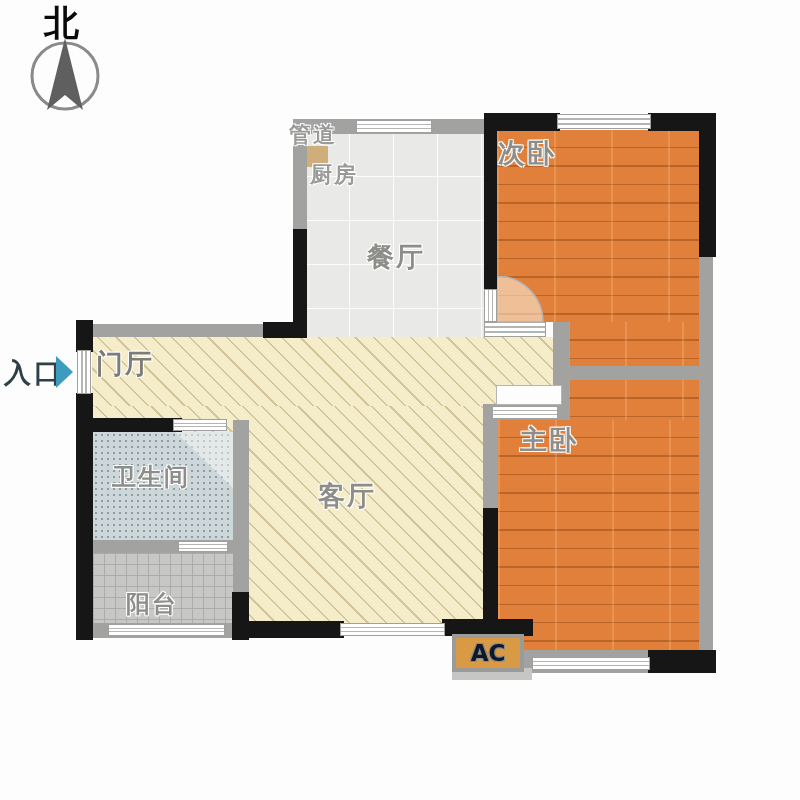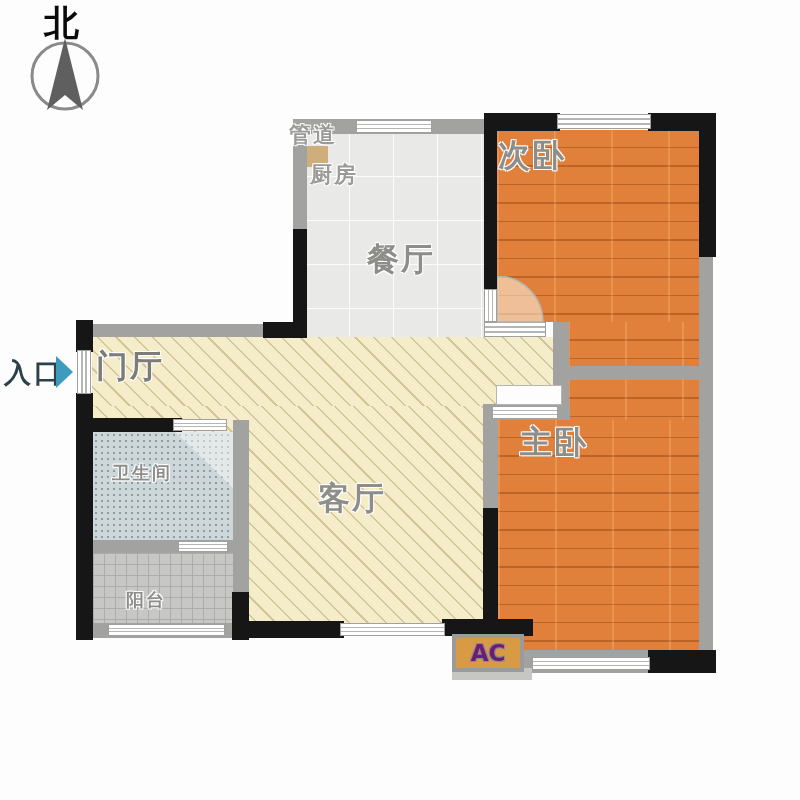--- a/index.html
+++ b/index.html
@@ -51,36 +51,36 @@
     background:linear-gradient(90deg,#fff 0 26%,#b5b5b3 26% 38%,#fff 38% 62%,#b5b5b3 62% 74%,#fff 74% 100%);
     border:1px solid #a0a09e;box-sizing:border-box;
   }
   
   .lbl{
     position:absolute;font-weight:bold;color:#8d8d8a;letter-spacing:2px;line-height:1;
     text-shadow:-1px -1px 0 rgba(255,255,255,.95),1px -1px 0 rgba(255,255,255,.95),
                 -1px 1px 0 rgba(255,255,255,.95),1px 1px 0 rgba(255,255,255,.95);
     white-space:nowrap;
   }
-  .lbl-big{font-size:32px;}
-  .lbl-mid{font-size:18px;font-family:Liberation Mono, monospace;}
+  .lbl-big{font-size:27px;}
+  .lbl-mid{font-size:24px;}
   .lbl-sm{font-size:22px;color:#9a9a98;}
   .north-label{position:absolute;left:44px;top:0;font-size:35px;font-weight:bold;color:#0a0a0a;}
   .entry-label{position:absolute;left:4px;top:355px;font-size:27px;font-weight:bold;color:#2e4049;letter-spacing:3px;}
   .entry-arrow{
     position:absolute;left:56px;top:356px;width:0;height:0;
     border-left:17px solid #3d9cbe;border-top:16px solid transparent;border-bottom:16px solid transparent;
   }
   .duct-patch{background:#c9a567;opacity:.85;}
   .shower{background:rgba(255,255,255,.45);clip-path:polygon(0 0,100% 0,100% 100%);}
   .recess{background:#fdfdfd;border:1px solid #b5b5b3;box-sizing:border-box;}
   .ac-box{
     background:#d89a44;border:4px solid #9b9b99;box-sizing:border-box;
     display:flex;align-items:center;justify-content:center;
-    font-size:23px;font-weight:bold;color:#701a75;
+    font-size:23px;font-weight:bold;color:#0f172a;
     text-shadow:1px 1px 0 #8a8a88,-1px -1px 0 #8a8a88,1px -1px 0 #8a8a88,-1px 1px 0 #8a8a88;
   }
   .ac-ledge{background:#c6c6c4;}
 </style>
 </head>
 <body>
 
 <div class="plan">
 
   <div class="north-label">北</div>

